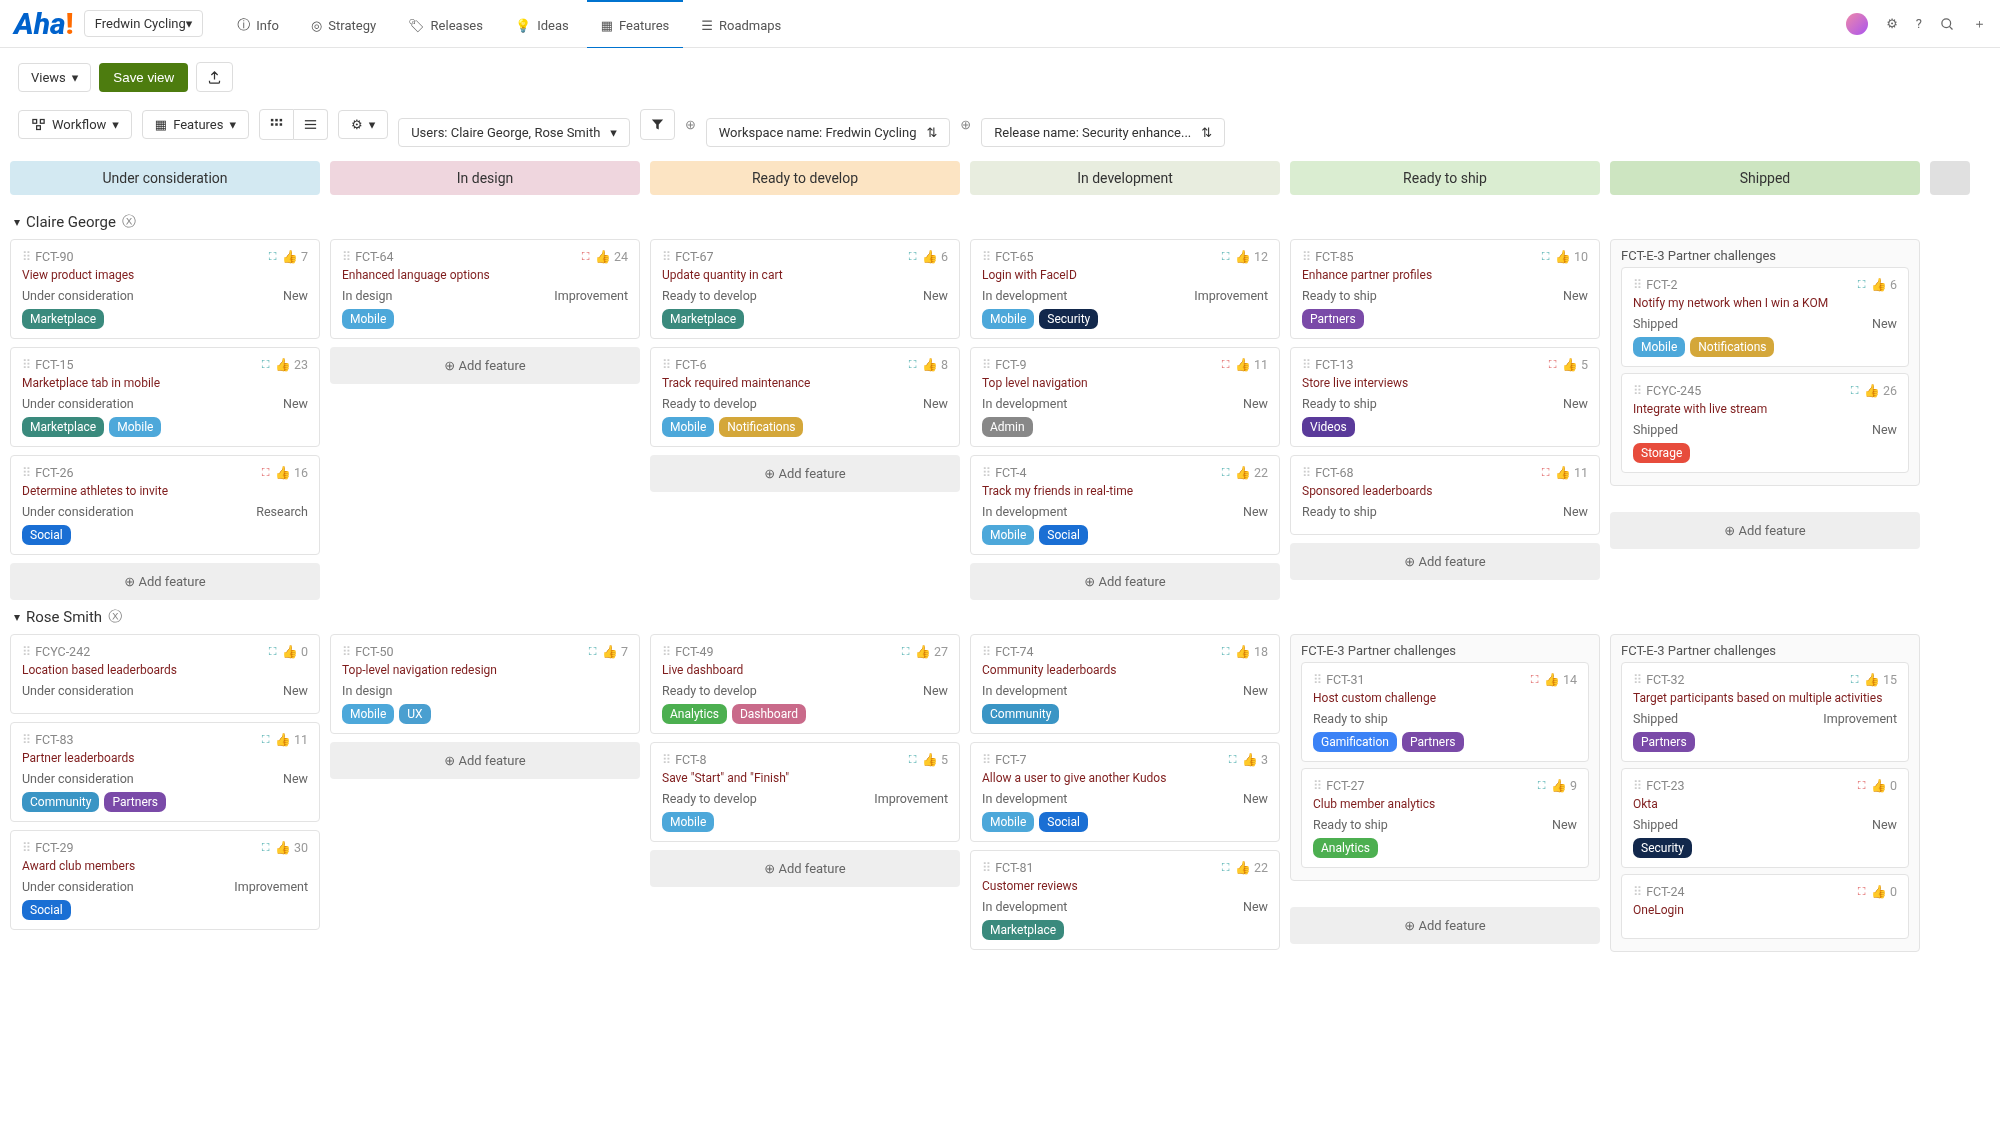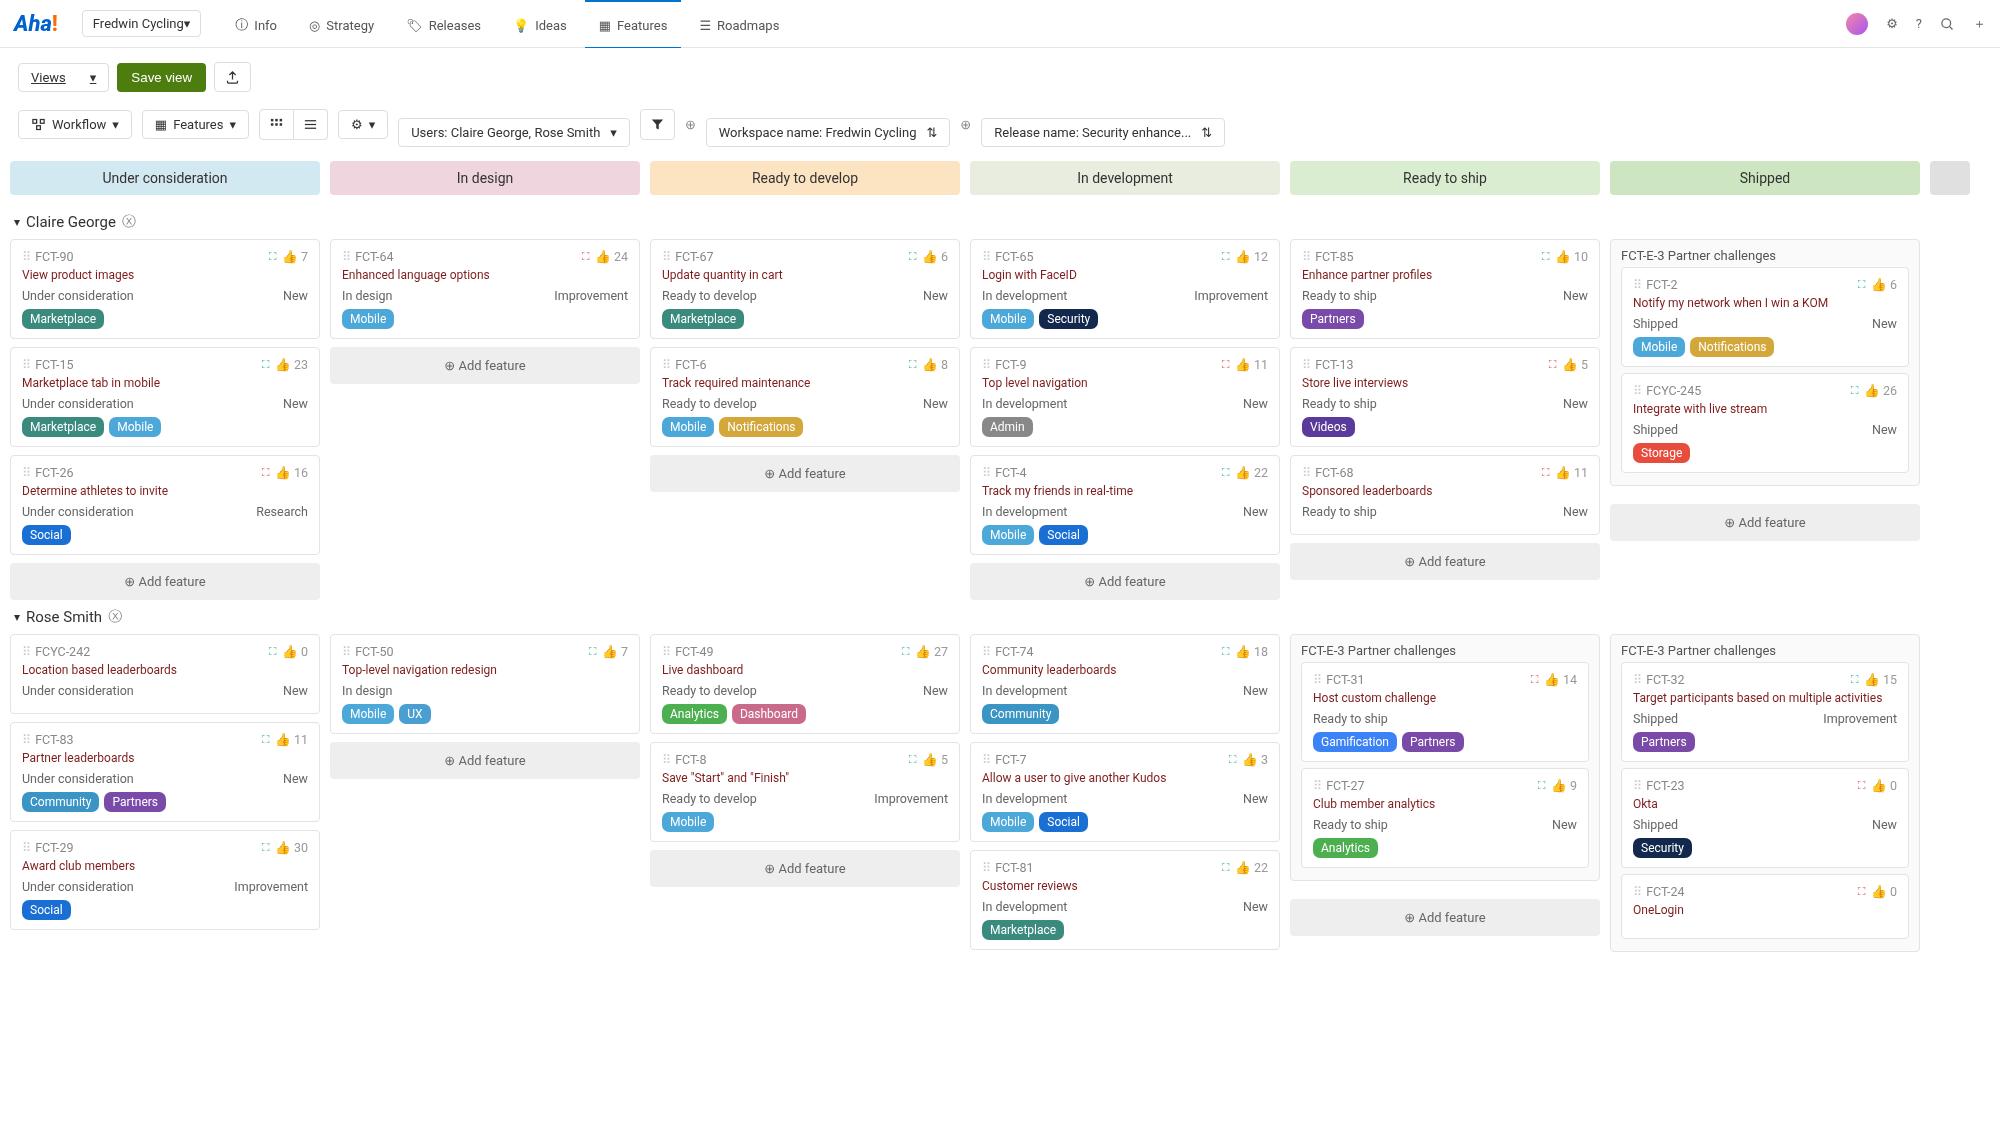--- a/index.html
+++ b/index.html
@@ -1,32 +1,32 @@
 <!DOCTYPE html>
 <html><head>
 <meta charset="utf-8">
 <style>
 * { box-sizing: border-box; margin: 0; padding: 0; }
 body { font-family: -apple-system, BlinkMacSystemFont, "Segoe UI", Roboto, sans-serif; font-size: 13px; color: #333; background: #fff; overflow-x: hidden; }
 .topnav { display: flex; align-items: center; padding: 0 14px; height: 48px; border-bottom: 1px solid #e5e5e5; }
-.logo { font-weight: 800; font-size: 22px; color: #0062cc; margin-right: 24px; font-style: italic; }
+.logo { font-weight: 800; font-size: 30px; color: #0062cc; margin-right: 10px; font-style: italic; }
 .logo .exc { color: #ff6b00; font-style: normal; }
 .ws-select { border: 1px solid #ddd; border-radius: 4px; padding: 5px 10px; margin-right: 20px; cursor: pointer; display: flex; align-items: center; }
 .nav-tabs { display: flex; gap: 4px; }
 .nav-tab { display: flex; align-items: center; gap: 6px; padding: 14px 14px; cursor: pointer; color: #555; border-top: 3px solid transparent; }
 .nav-tab.active { border-top-color: #0073cf; background: #fff; box-shadow: 0 -1px 0 #0073cf inset; position: relative; }
 .nav-tab.active::after { content: ''; position: absolute; top: -3px; left: 0; right: 0; height: 3px; background: #0073cf; }
 .nav-spacer { flex: 1; }
 .nav-icons { display: flex; gap: 18px; align-items: center; color: #666; }
 .avatar { width: 22px; height: 22px; border-radius: 50%; background: linear-gradient(135deg, #e8a, #a5e); }
 .icon-btn { cursor: pointer; }
 
 .page-header { display: flex; align-items: center; padding: 14px 18px 10px; }
 .page-title { font-size: 26px; font-weight: 400; flex: 1; }
-.views-btn { border: 1px solid #ddd; border-radius: 4px; padding: 6px 12px; cursor: pointer; display: flex; align-items: flex-end; gap: 24px; text-decoration: underline; }
+.views-btn { border: 1px solid #ddd; border-radius: 4px; padding: 6px 12px; cursor: pointer; display: flex; align-items: flex-end; gap: 6px; }
 .save-view { background: #4d7c0f; color: #fff; border: none; border-radius: 4px; padding: 7px 14px; cursor: pointer; margin: 0 8px; }
 .share-btn { border: 1px solid #ddd; border-radius: 4px; padding: 6px 10px; cursor: pointer; }
 
 .toolbar { display: flex; gap: 10px; padding: 0 18px 14px; align-items: center; }
 .tool-btn { border: 1px solid #ddd; border-radius: 4px; padding: 6px 12px; cursor: pointer; display: flex; align-items: center; gap: 6px; background: #fff; }
 .tool-btn.icon-only { padding: 7px 9px; }
 .filter-pill { border: 1px solid #ddd; border-radius: 4px; padding: 6px 12px; display: flex; align-items: center; gap: 10px; cursor: pointer; margin-top: 16px; }
 .filter-plus { color: #888; }
 
 .columns-header { display: flex; gap: 10px; padding: 0 10px 10px; overflow-x: auto; }
@@ -39,21 +39,21 @@
 .col-head.c5 { background: #cde5c1; }
 .col-head.c6 { background: #e0e0e0; flex: 0 0 40px; }
 
 .board { padding: 0 10px; }
 .swimlane-head { display: flex; align-items: center; gap: 6px; padding: 8px 4px; font-size: 15px; cursor: pointer; }
 .swimlane-head .chev { font-size: 12px; }
 .swimlane-head .circle-x { font-size: 14px; color: #888; }
 .lane-cols { display: flex; gap: 10px; align-items: flex-start; }
 .lane-col { flex: 0 0 310px; display: flex; flex-direction: column; gap: 8px; }
 
-.epic-wrap { border: 1px solid #e3e3e3; border-radius: 4px; padding: 8px 10px 6px; margin-bottom: 10px; background: #fafafa; }
+.epic-wrap { border: 1px solid #e3e3e3; border-radius: 4px; padding: 8px 10px 6px; margin-bottom: 18px; background: #fafafa; }
 .epic-title { color: #555; font-size: 13px; margin-bottom: 4px; }
 
 .card { border: 1px solid #e3e3e3; border-radius: 4px; padding: 9px 11px; background: #fff; }
 .epic-wrap .card { margin-bottom: 6px; }
 .card-top { display: flex; align-items: center; gap: 6px; color: #888; font-size: 12.5px; margin-bottom: 4px; }
 .grip { color: #ccc; letter-spacing: -2px; }
 .card-id { flex: 1; }
 .sitemap-icon { color: #4aa; font-size: 11px; }
 .sitemap-icon.red { color: #d55; }
 .votes { display: flex; align-items: center; gap: 3px; color: #999; }

